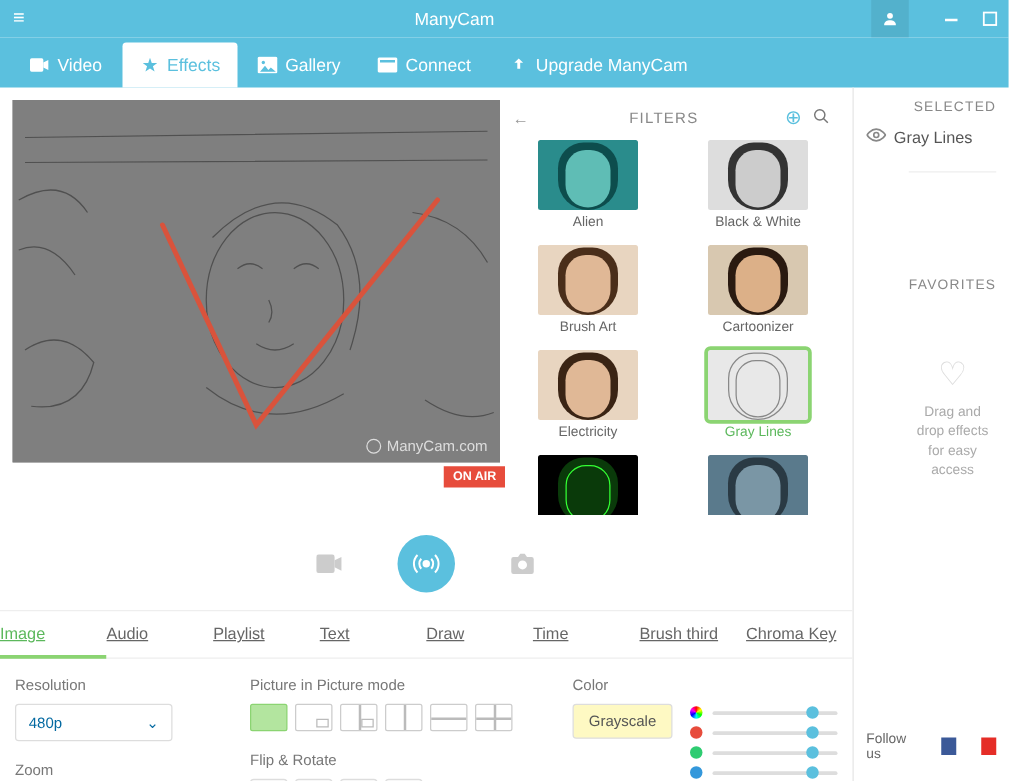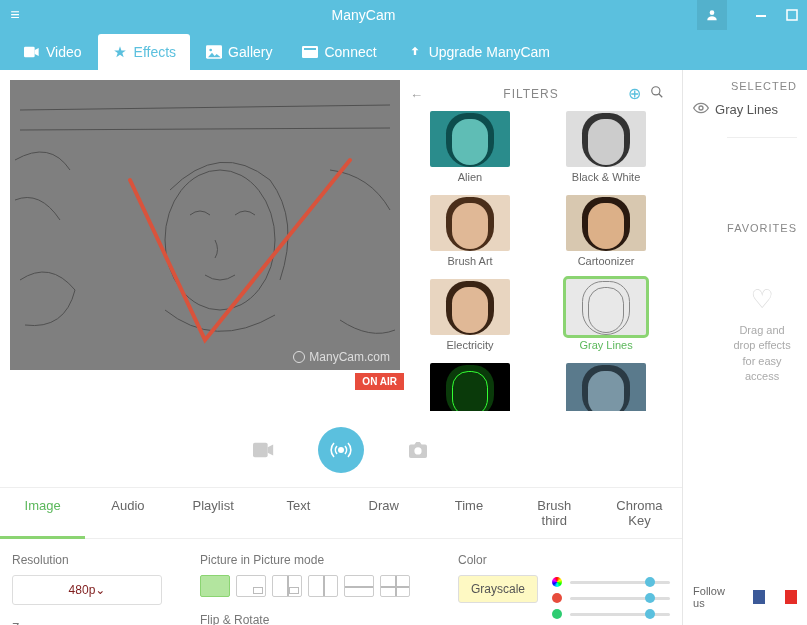--- a/index.html
+++ b/index.html
@@ -54,28 +54,28 @@
 .filters-grid::-webkit-scrollbar-thumb { background: #c7c7c7; border-radius: 3px; }
 
 
 .below-preview { display: flex; align-items: center; justify-content: center; gap: 40px; padding: 6px 0 14px; position:relative;}
 .cp-btn { width: 28px; height: 28px; color: #bbb; cursor: pointer; display:flex;align-items:center;justify-content:center;}
 .broadcast { width: 46px; height: 46px; border-radius: 50%; background: #5bc0de; display:flex;align-items:center;justify-content:center; cursor:pointer;}
 .broadcast svg { fill: #fff; }
 
 
 .bottom-tabs { display: flex; border-top: 1px solid #eee; border-bottom: 1px solid #eee; }
-.btab { padding: 10px 15px; flex:1; text-align:center; font-size: 13px; color: #666; cursor: pointer; }
+.btab { padding: 10px 0; flex:1; font-size: 13px; color: #666; cursor: pointer; text-decoration: underline; }
 .btab.active { color: #5cb85c; border-bottom: 3px solid #8bd472; margin-bottom:-1px;}
 
 
 .settings { display: flex; padding: 14px 12px; gap: 18px; font-size: 12px;}
 .scol { flex: 1; }
 .slabel { color: #777; margin-bottom: 8px; font-size: 12px;}
-.select { border: 1px solid #ddd; border-radius: 3px; padding: 7px 10px; color: #7f1d1d; display:flex; align-items:center; justify-content:center; cursor:pointer; width: 150px;}
+.select { border: 1px solid #ddd; border-radius: 3px; padding: 7px 10px; color: #0369a1; display:flex; align-items:center; justify-content:space-between; cursor:pointer; width: 126px;}
 .pip-row { display: flex; gap: 6px; }
 .pip { width: 30px; height: 22px; border: 1px solid #ccc; border-radius: 2px; cursor:pointer; position:relative; background:#fff;}
 .pip.active { background: #b3e59f; border-color: #8bd472;}
 .pip .inner { position:absolute; border:1px solid #bbb; }
 .flip-row { display: flex; gap: 6px; margin-top: 6px;}
 .flip-btn { width: 30px; height: 26px; border: 1px solid #ddd; border-radius: 3px; background:#f7f7f7; cursor:pointer; display:flex;align-items:center;justify-content:center; color:#888; font-size:13px;}
 .color-btn { border: 1px solid #ddd; border-radius: 3px; padding: 6px 12px; background:#fef9c3; cursor:pointer; color:#555; display:inline-block;}
 .sliders { margin-top: 2px; }
 .slider-row { display: flex; align-items: center; gap: 8px; margin-bottom: 6px;}
 .dot { width: 10px; height: 10px; border-radius: 50%; }

